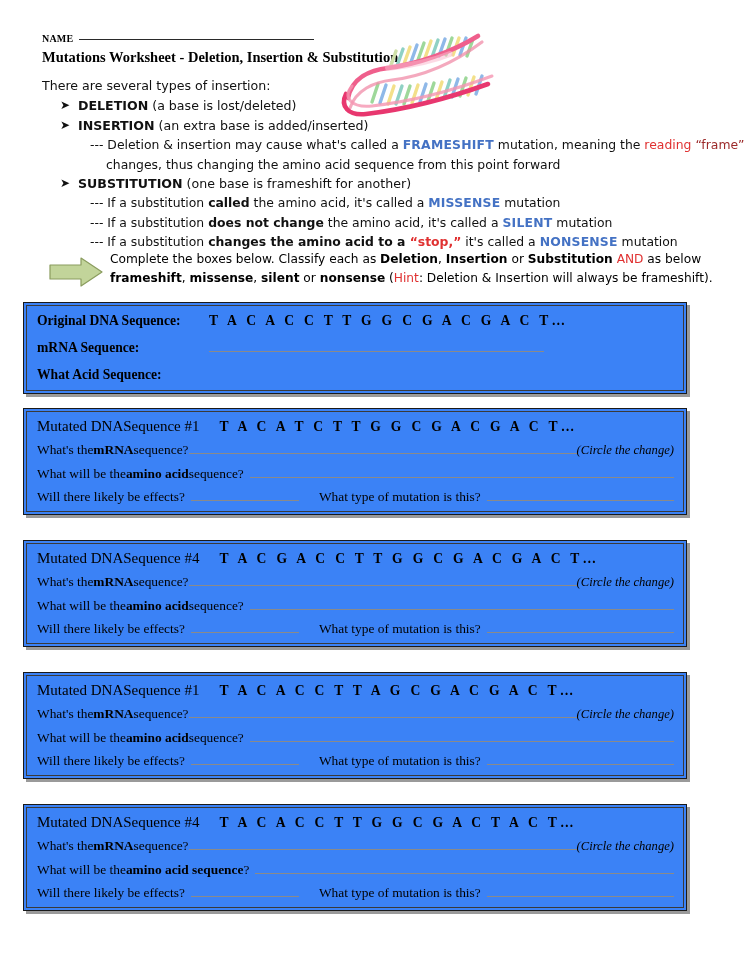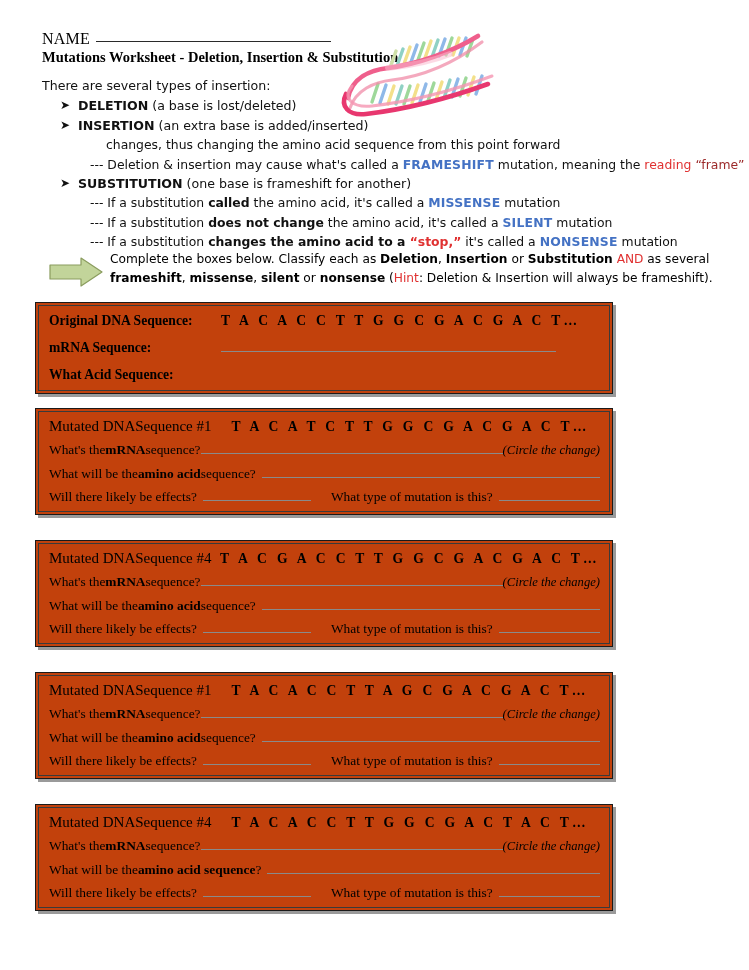--- a/index.html
+++ b/index.html
@@ -25,22 +25,22 @@
 
   
   .hdr {
     position: absolute;
     left: 42px;
     top: 30px;
     width: 420px;
   }
   .name-row {
     font-family: "Liberation Serif", serif;
-    font-weight: normal;
-    font-size: 16px;
+    font-weight: bold;
+    font-size: 10px;
     letter-spacing: .2px;
     white-space: nowrap;
     line-height: 17px;
   }
   .name-rule {
     display: inline-block;
     width: 235px;
     border-bottom: 1.3px solid #2a2a2a;
     margin-left: 6px;
     vertical-align: 2px;
@@ -123,23 +123,23 @@
     width: 610px;
     font-family: "DejaVu Sans", sans-serif;
     font-size: 12.2px;
     line-height: 19px;
     white-space: nowrap;
   }
 
   
   .box {
     position: absolute;
-    left: 35px;
-    width: 578px;
-    background: #c2410c;
+    left: 23px;
+    width: 664px;
+    background: #3b82f6;
     border: 1.6px solid #1a1a1a;
     box-shadow: 3px 3px 0 0 #9a9a9a;
     box-sizing: border-box;
     font-family: "Liberation Serif", serif;
   }
   .box::before {
     content: "";
     position: absolute;
     left: 2px; right: 2px; top: 2px; bottom: 2px;
     border: 0.9px solid #3a3a3a;
@@ -250,24 +250,24 @@
     <p class="lead">There are several types of insertion:</p>
 
     <p class="bullet">
       <span class="arrowhead">➤</span><b>DELETION</b><span> (a base is lost/deleted)</span>
     </p>
 
     <p class="bullet">
       <span class="arrowhead">➤</span><b>INSERTION</b><span> (an extra base is added/inserted)</span>
     </p>
 
-    <p class="sub wrap2">changes, thus changing the amino acid sequence from this point forward</p>
     <p class="sub">
       <span>--- Deletion &amp; insertion may cause what's called a </span><span class="blue">FRAMESHIFT</span><span> mutation, meaning the </span><span class="red">reading</span><span class="maroon"> “frame”</span>
     </p>
+    <p class="sub wrap2">changes, thus changing the amino acid sequence from this point forward</p>
 
     <p class="bullet">
       <span class="arrowhead">➤</span><b>SUBSTITUTION</b><span> (one base is frameshift for another)</span>
     </p>
 
     <p class="sub">
       <span>--- If a substitution </span><span class="bold">called</span><span> the amino acid, it's called a </span><span class="blue">MISSENSE</span><span> mutation</span>
     </p>
 
     <p class="sub">
@@ -278,21 +278,21 @@
       <span>--- If a substitution </span><span class="bold">changes the amino acid to a </span><span class="red bold">“stop,”</span><span> it's called a </span><span class="blue">NONSENSE</span><span> mutation</span>
     </p>
   </div>
 
   <div class="instr">
     <svg class="arrow" viewBox="0 0 56 32">
       <polygon points="2,9 33,9 33,2 54,16 33,30 33,23 2,23" fill="#c2d49a" stroke="#8a9c5e" stroke-width="1.2" stroke-linejoin="round"></polygon>
     </svg>
     <div class="instr-text">
       <div>
-        <span>Complete the boxes below.  Classify each as </span><b>Deletion</b><span>, </span><b>Insertion</b><span> or </span><b>Substitution</b><span class="red"> AND</span><span> as several</span>
+        <span>Complete the boxes below.  Classify each as </span><b>Deletion</b><span>, </span><b>Insertion</b><span> or </span><b>Substitution</b><span class="red"> AND</span><span> as below</span>
       </div>
       <div>
         <b>frameshift</b><span>, </span><b>missense</b><span>, </span><b>silent</b><span> or </span><b>nonsense</b><span> (</span><span class="red">Hint</span><span>: Deletion &amp; Insertion will always be frameshift).</span>
       </div>
     </div>
   </div>
 
   <div class="box" style="top:302px;">
     <div class="box-inner">
       <div class="b0row">

